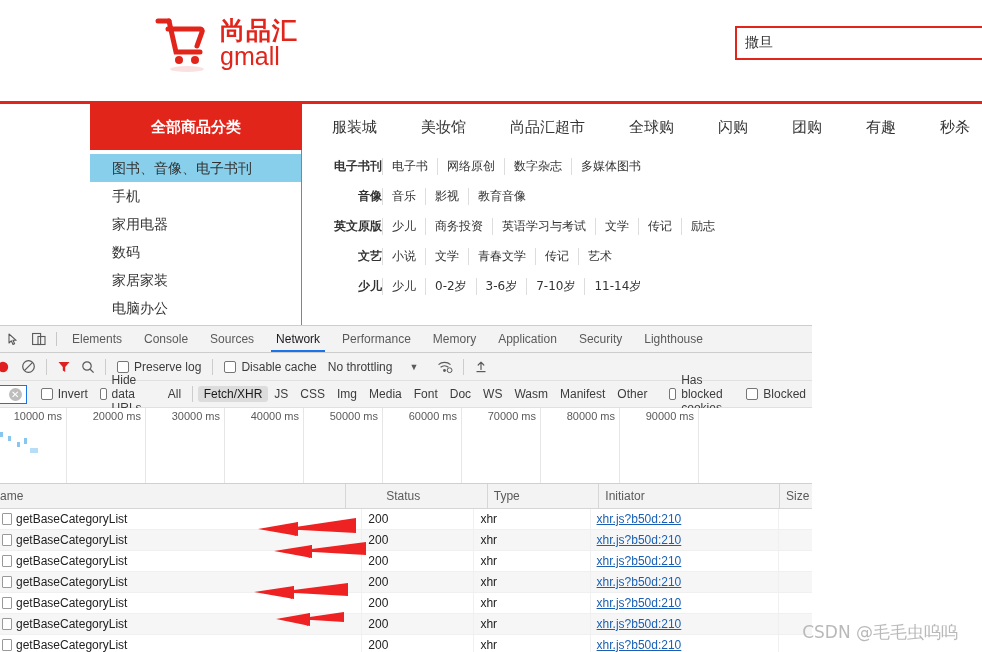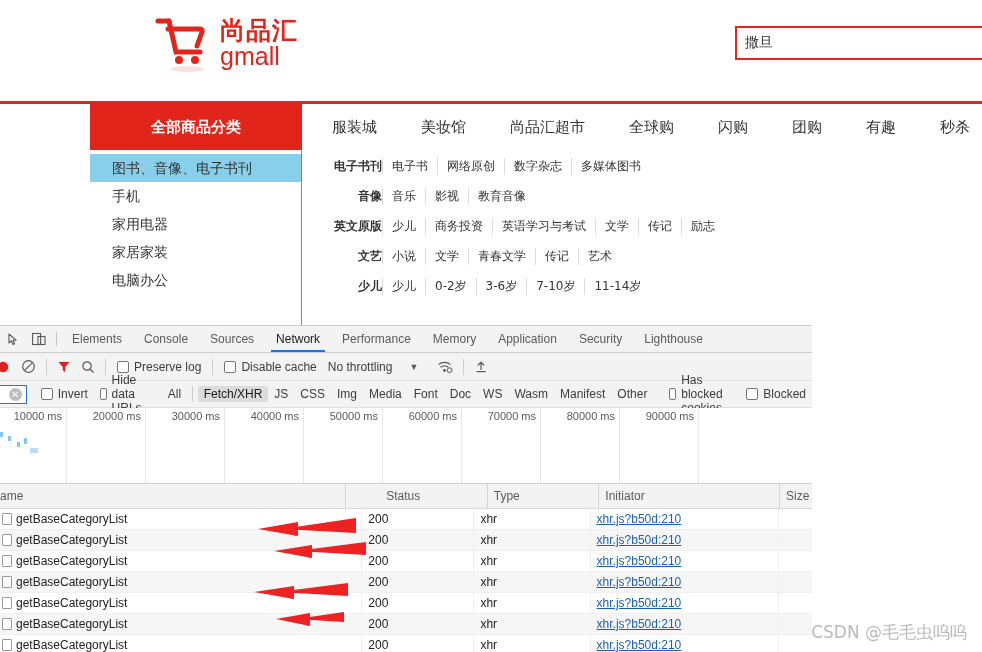--- a/index.html
+++ b/index.html
@@ -239,21 +239,21 @@
     border-radius: 1px; flex: 0 0 10px; background: #fff;
     margin-left: -4px;
   }
   .initiator-link { color: #1a5fb4; text-decoration: underline; }
 
   
   .arrow { position: absolute; pointer-events: none; }
 
   
   .watermark {
-    position: absolute; right: 15px; bottom: 8px;
+    position: absolute; right: 24px; bottom: 8px;
     font-size: 17px; color: #b9b9b9;
     font-family: "DejaVu Sans", "Liberation Sans", sans-serif;
     white-space: nowrap;
   }
 </style>
 </head>
 <body>
 
 <div id="app">
 
@@ -296,20 +296,21 @@
         <span class="nav-item">有趣</span>
         <span class="nav-item">秒杀</span>
       </div>
     </div>
 
     <div class="cat-panel">
       <div class="cat-list">
         <div class="cat-item active">图书、音像、电子书刊</div>
         <div class="cat-item">手机</div>
         <div class="cat-item">家用电器</div>
+        <div class="cat-item">数码</div>
         <div class="cat-item">家居家装</div>
         <div class="cat-item">电脑办公</div>
       </div>
       <div class="cat-detail">
 
         <div class="cat-row">
           <span class="grp">电子书刊</span>
           <span class="subs">
             <span class="sub">电子书</span>
             <span class="sub">网络原创</span>

